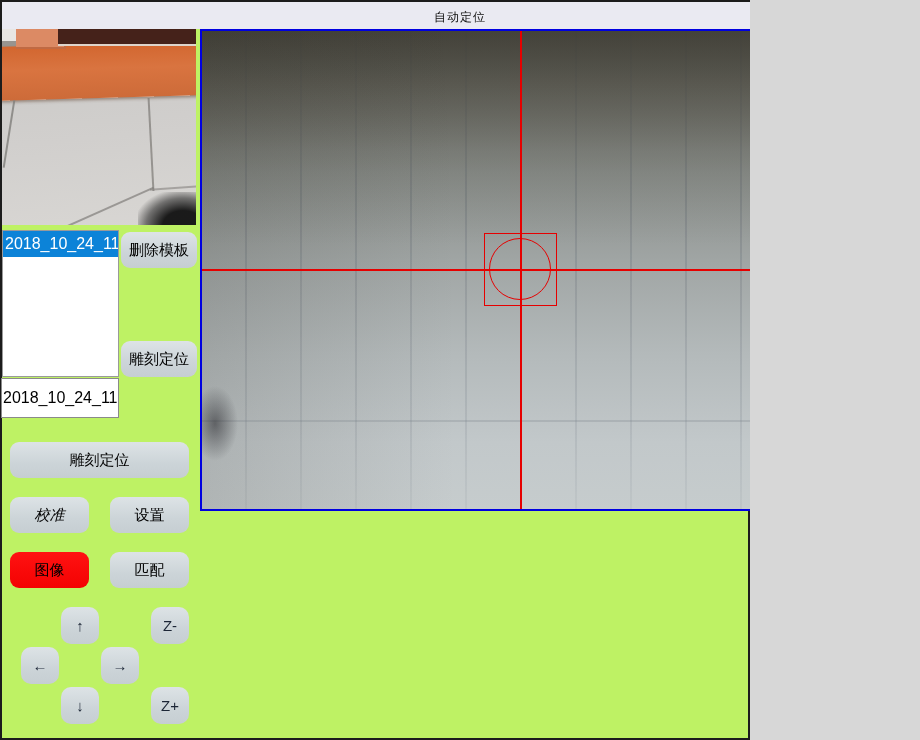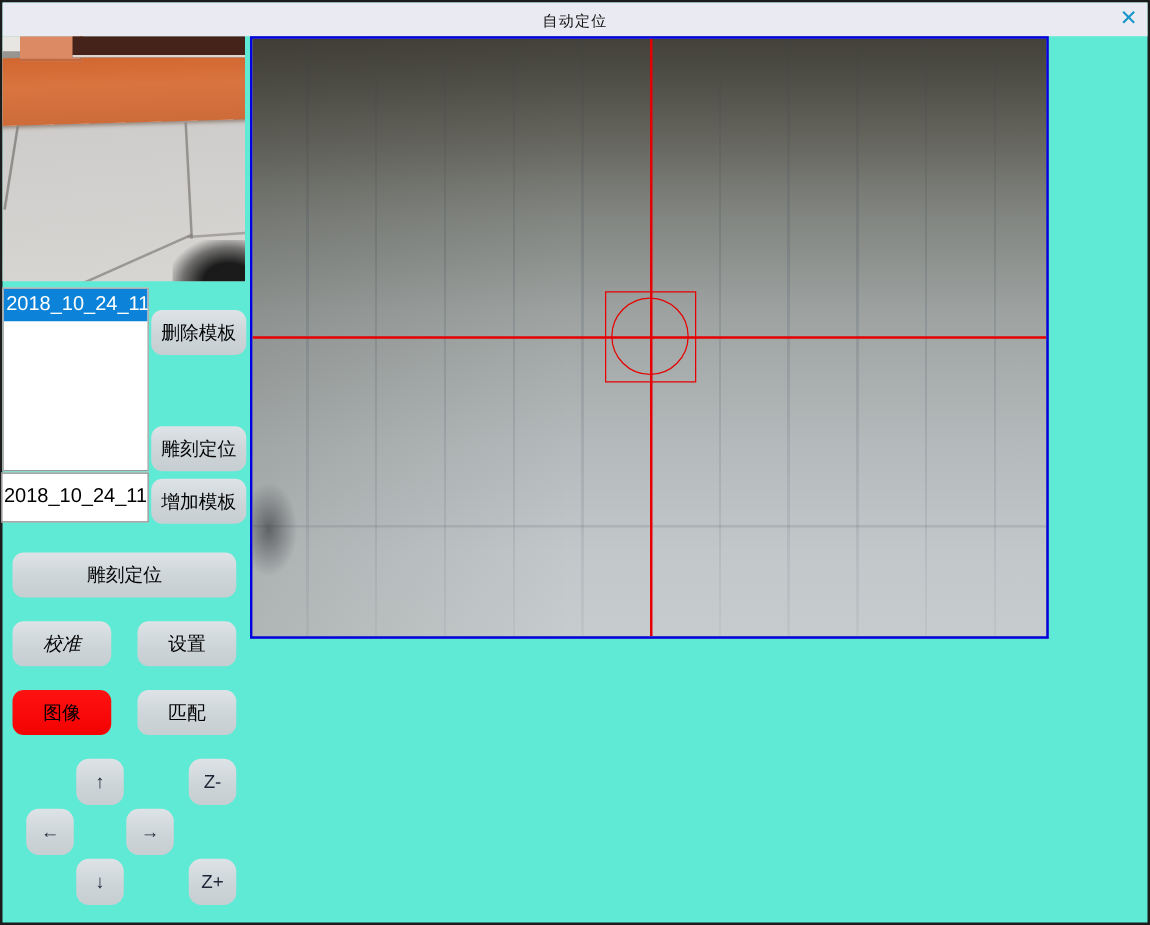--- a/index.html
+++ b/index.html
@@ -1,17 +1,17 @@
 <!DOCTYPE html>
 <html><head>
 <meta charset="utf-8">
 <style>
   html,body{margin:0;padding:0;background:#d7d7d7;}
   .window{
-    position:relative;width:920px;height:740px;background:#5eead4;
+    position:relative;width:750px;height:740px;background:#bef264;
     box-shadow:inset 0 0 0 2px #1c1c1c;
     font-family:"Liberation Sans","DejaVu Sans",sans-serif;overflow:hidden;
   }
   
   .titlebar{position:absolute;left:2px;top:2px;width:916px;height:27px;background:#eaeaf2;}
   .titlebar .title{
     position:absolute;left:0;right:0;top:7px;text-align:center;
     font-size:12px;color:#101010;letter-spacing:1px;
   }
   .titlebar .close{
@@ -55,21 +55,21 @@
     font-family:"Liberation Sans","DejaVu Sans",sans-serif;color:#000;
   }
   
   .btn{
     position:absolute;border:none;border-radius:9px;color:#000;
     background:linear-gradient(180deg,#dde3e6 0%,#ccd4d8 60%,#c6ced2 100%);
     font-size:15px;font-family:"Liberation Sans","DejaVu Sans",sans-serif;
     display:flex;align-items:center;justify-content:center;cursor:pointer;padding:0;
   }
   .tpl-btn{left:121px;width:76px;height:36px;}
-  #btn-del{top:248px;} #btn-clear{top:287px;} #btn-engrave{top:341px;} #btn-add{top:383px;}
+  #btn-del{top:232px;} #btn-clear{top:287px;} #btn-engrave{top:341px;} #btn-add{top:383px;}
   #btn-cut{left:10px;top:442px;width:179px;height:36px;}
   #btn-cal{left:10px;top:497px;width:79px;height:36px;font-style:italic;}
   #btn-set{left:110px;top:497px;width:79px;height:36px;}
   #btn-img{left:10px;top:552px;width:79px;height:36px;background:linear-gradient(180deg,#ff1212 0%,#f40202 100%);}
   #btn-match{left:110px;top:552px;width:79px;height:36px;}
   .jog{width:38px;height:37px;border-radius:10px;font-size:15px;color:#1c2636;}
   #jog-up{left:61px;top:607px;} #jog-zminus{left:151px;top:607px;}
   #jog-left{left:21px;top:647px;} #jog-right{left:101px;top:647px;}
   #jog-down{left:61px;top:687px;} #jog-zplus{left:151px;top:687px;}
   
@@ -132,21 +132,20 @@
   </div>
 
   <div class="listbox">
     <div class="list-item">2018_10_24_11</div>
   </div>
 
   <input class="namefield" value="2018_10_24_11" style="">
 
   <button class="btn tpl-btn" id="btn-del">删除模板</button>
   <button class="btn tpl-btn" id="btn-engrave">雕刻定位</button>
-  <button class="btn tpl-btn" id="btn-add">增加模板</button>
 
   <button class="btn" id="btn-cut">雕刻定位</button>
   <button class="btn" id="btn-cal">校准</button>
   <button class="btn" id="btn-set">设置</button>
   <button class="btn" id="btn-img">图像</button>
   <button class="btn" id="btn-match">匹配</button>
 
   <button class="btn jog" id="jog-up">↑</button>
   <button class="btn jog" id="jog-zminus">Z-</button>
   <button class="btn jog" id="jog-left">←</button>

